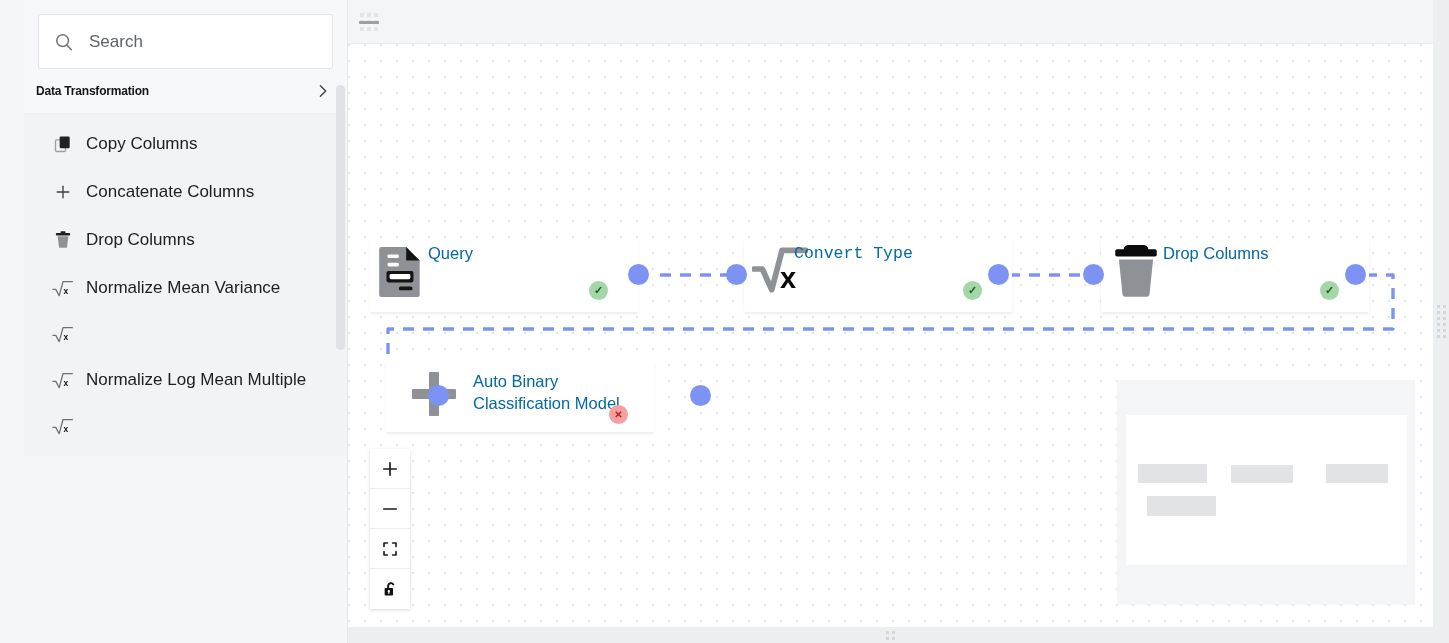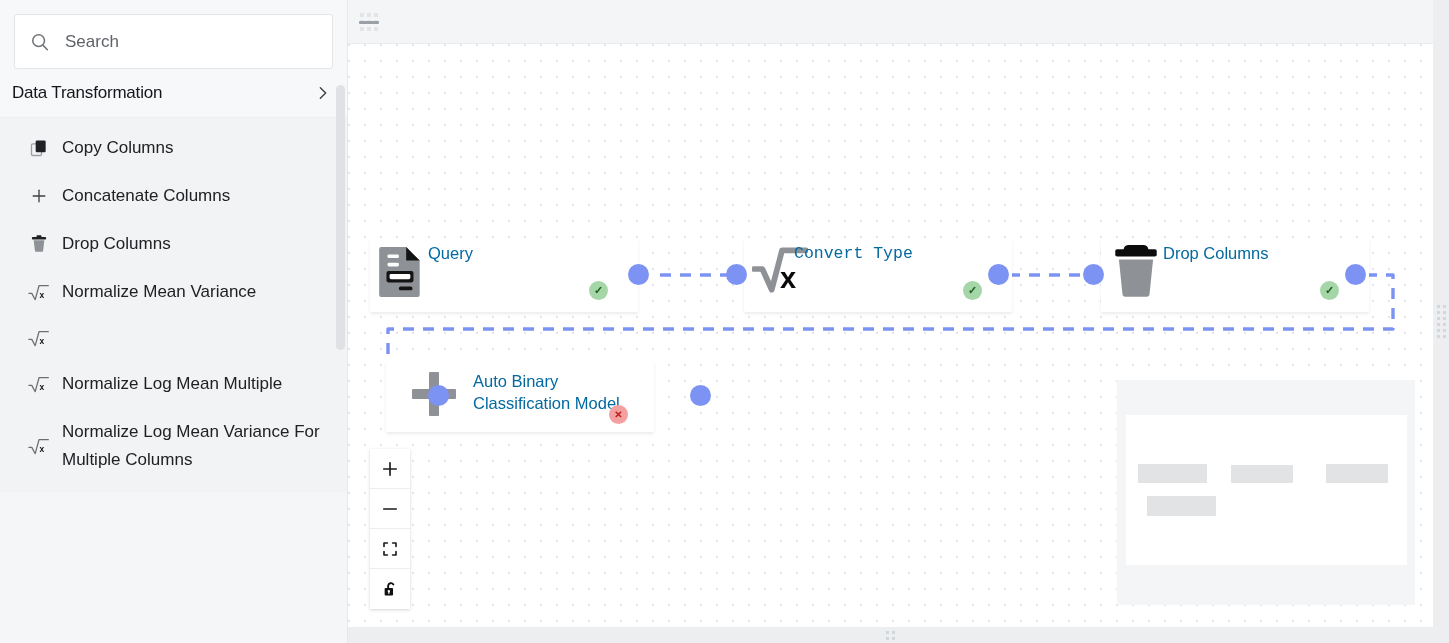--- a/index.html
+++ b/index.html
@@ -17,20 +17,21 @@
   }
 
   
   .sidebar {
     position: relative;
     width: 348px; height: 643px;
     background: #f5f6f7;
     border-right: 1px solid #e6e8ea;
     overflow: hidden;
     flex: 0 0 348px;
+    padding-left: 24px;
   }
   .search-wrap {
     padding: 14px 14px 0 14px;
     background: #f7f8f9;
   }
   .search-box {
     height: 55px;
     background: #ffffff;
     border: 1px solid #e3e5e8;
     border-radius: 3px;
@@ -47,21 +48,21 @@
   .search-input::placeholder { color: #5f6368; }
 
   .cat-header {
     background: #f7f8f9;
     padding: 14px 16px 14px 12px;
     display: flex; align-items: center; justify-content: space-between;
     cursor: pointer;
     border-bottom: 1px solid #eceef0;
   }
   .cat-title {
-    font-size: 17px; font-weight: normal; color: #13161a;
+    font-size: 12px; font-weight: bold; color: #13161a;
     letter-spacing: -0.2px;
   }
   .chev { width: 16px; height: 16px; opacity: .85; }
 
   .cat-items { padding: 6px 0 8px 0; background: #f2f3f4; }
   .node-item {
     display: flex; align-items: center;
     padding: 10px 12px 10px 28px;
     cursor: pointer; min-height: 44px;
   }
@@ -283,21 +284,20 @@
         <span class="ni-label">Normalize Log Mean Multiple</span>
       </div>
 
       <div class="node-item">
         <span class="ni-icon">
           <svg viewBox="0 0 26 22" width="22" height="19">
             <path d="M1 12 L4.5 12 L8.5 19.5 L13 3 L24 3" fill="none" stroke="#6b6f74" stroke-width="1.5" stroke-linecap="round" stroke-linejoin="round"></path>
             <text x="13.5" y="17.5" font-family="Liberation Sans, sans-serif" font-size="10" font-weight="bold" fill="#111">x</text>
             </svg>
         </span>
-        <span class="ni-label">Normalize Log Mean Variance For Multiple Columns</span>
       </div>
 
     </div>
 
     <div class="sb-scroll"></div>
   </div>
 
   <div class="splitter-left">
     <div class="grip-v" style="left:2px; top:292px; width:10px; height:58px;">
       <i class="gd"></i>

